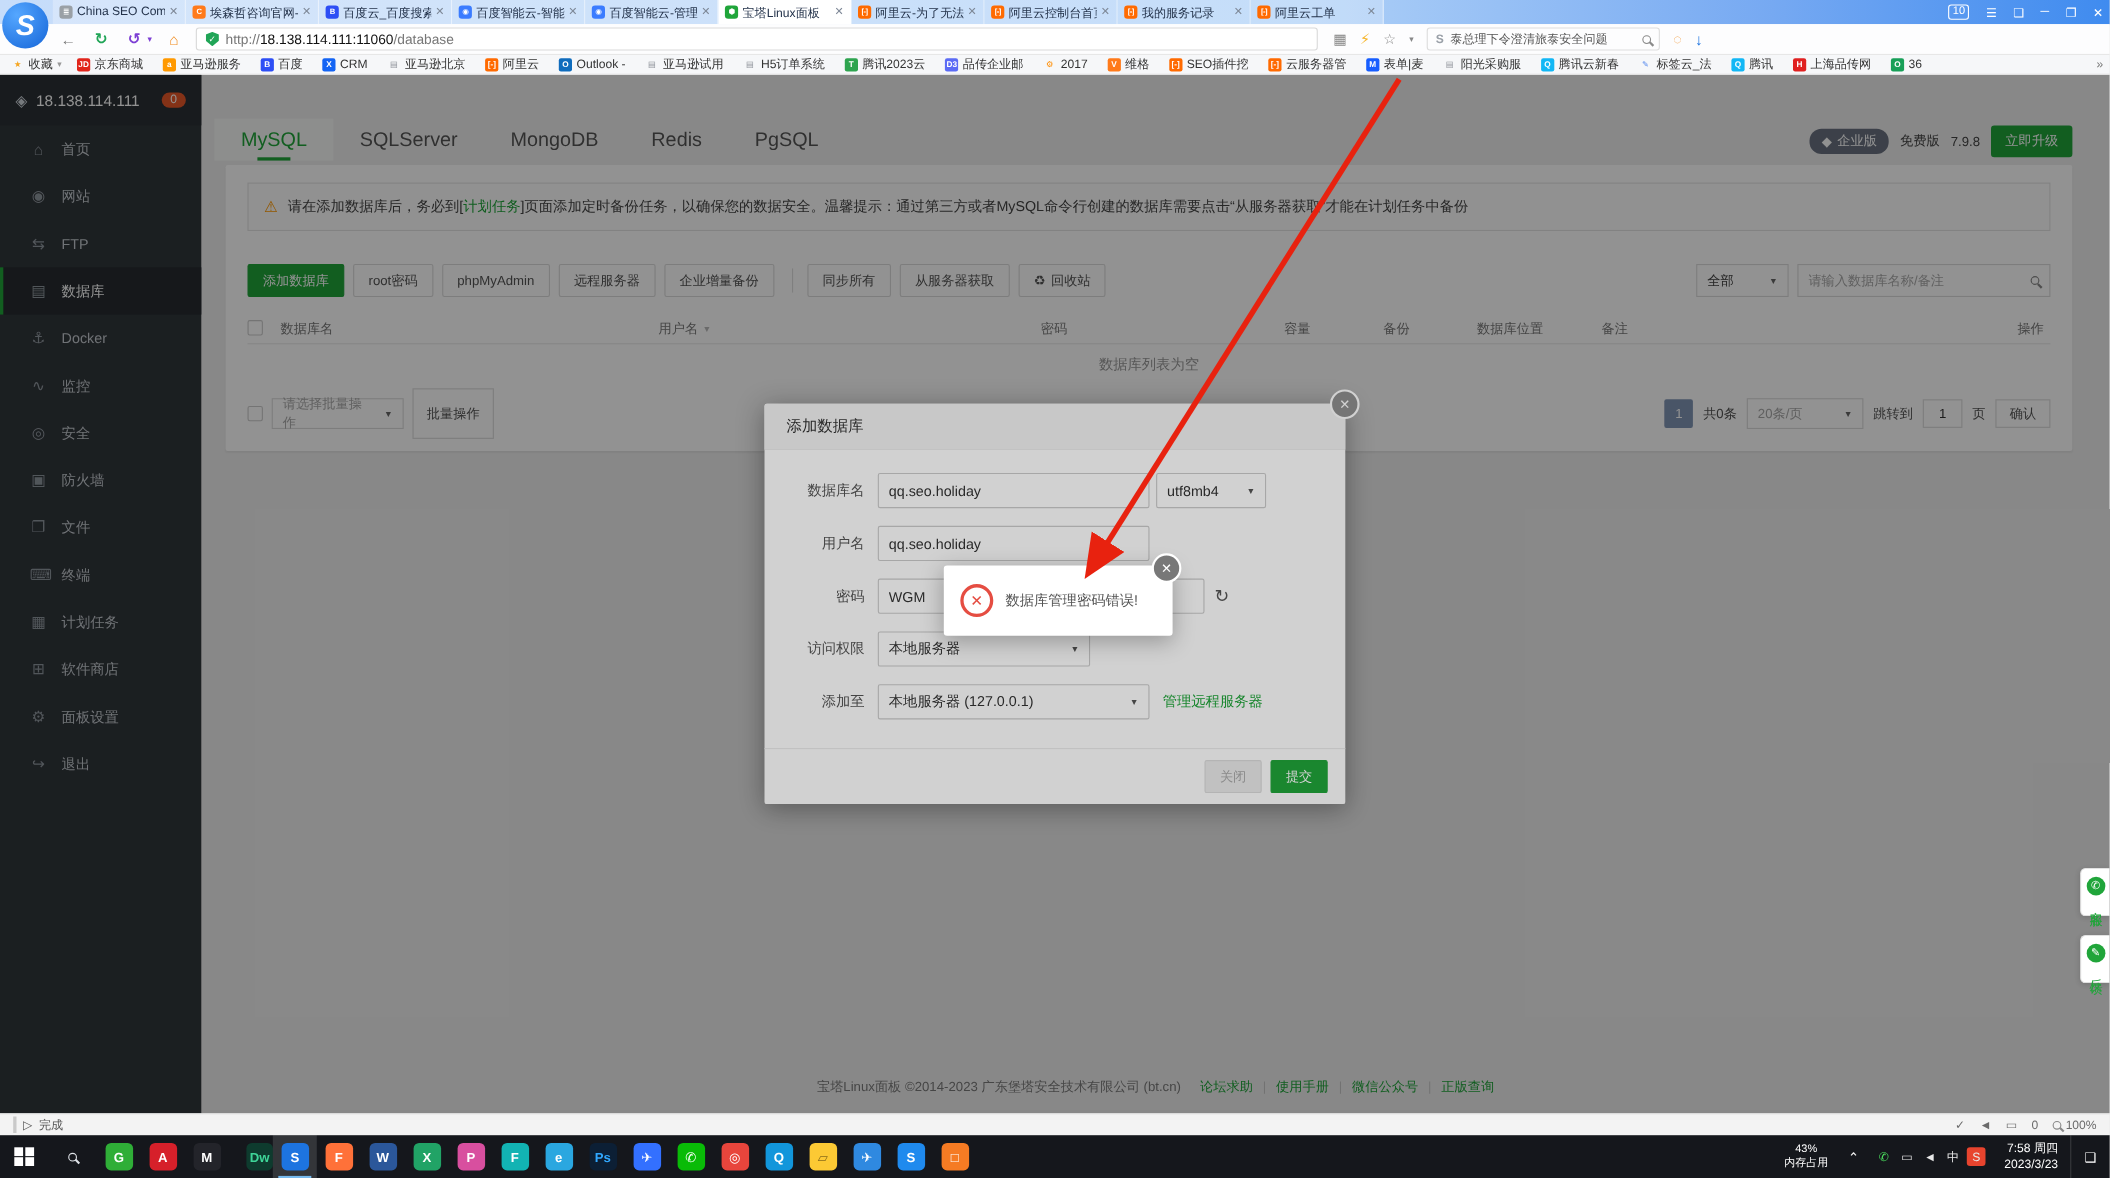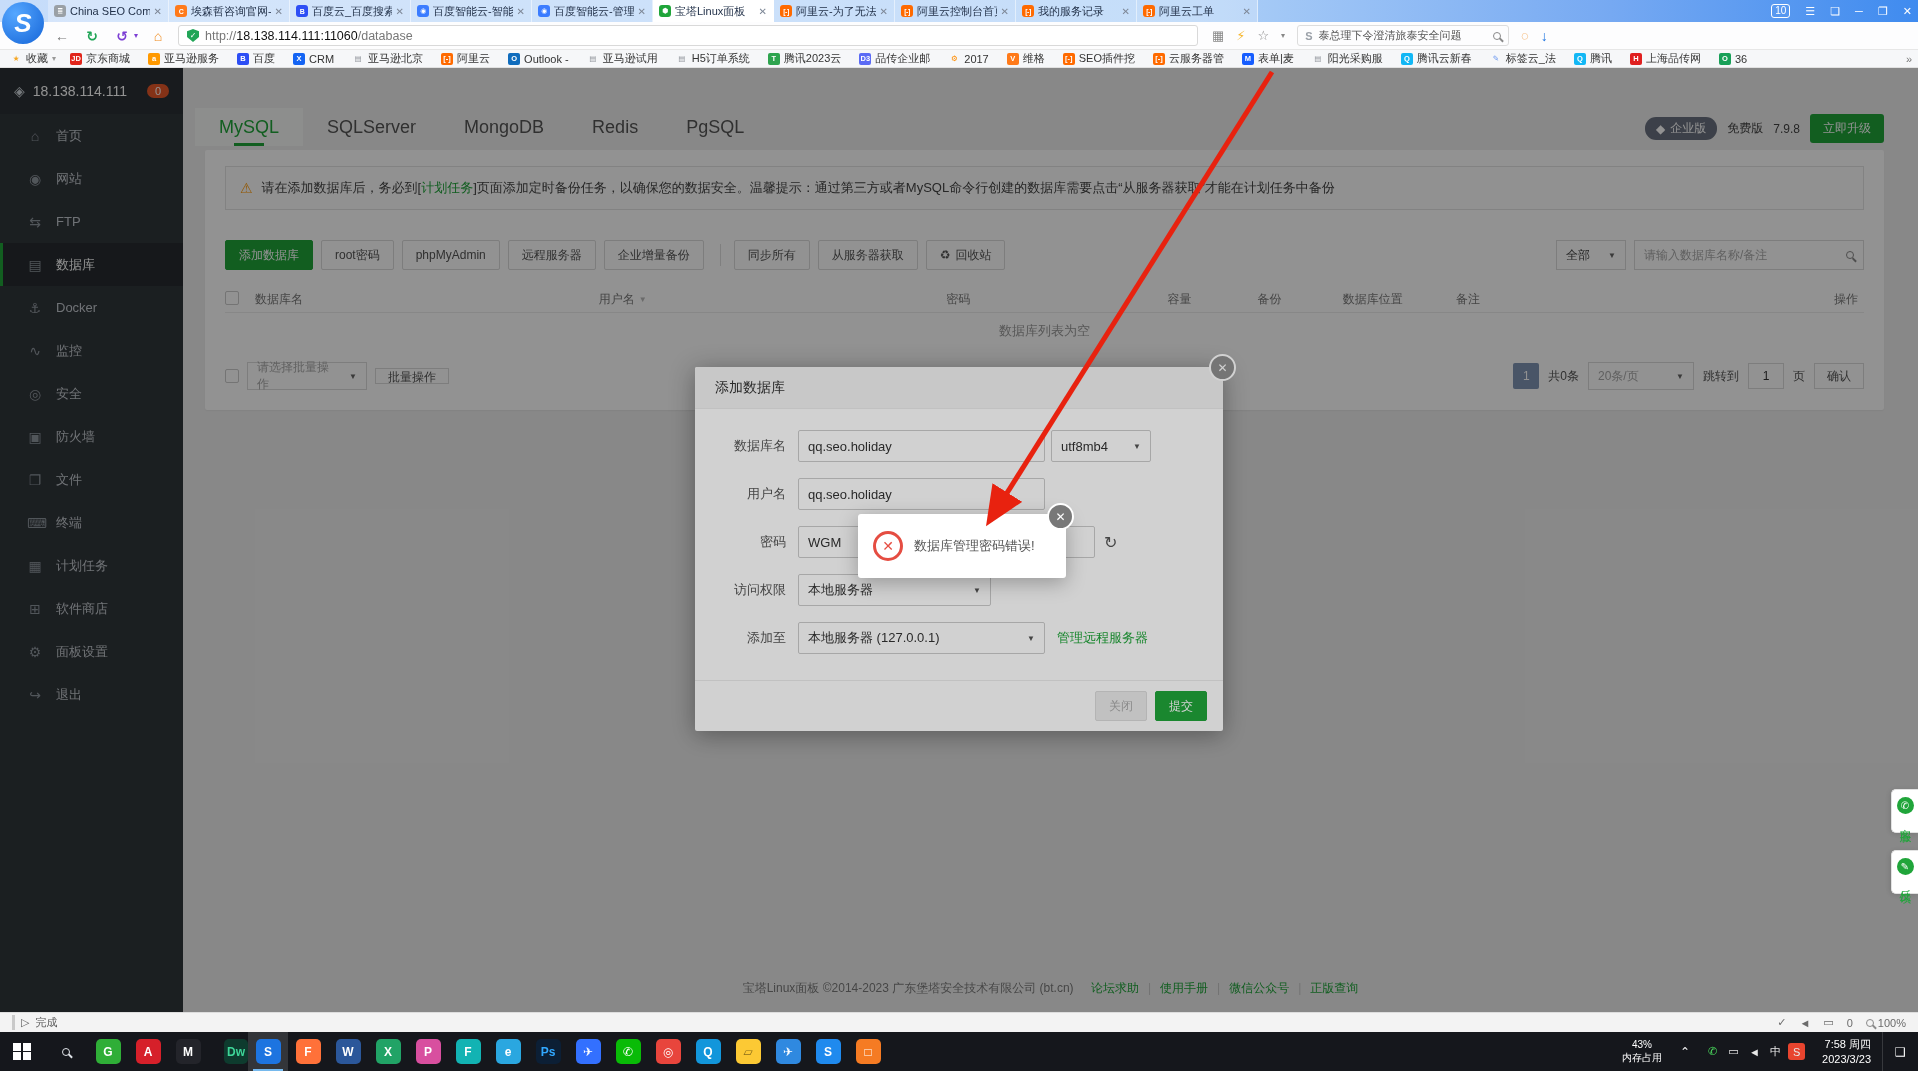--- a/index.html
+++ b/index.html
@@ -65,35 +65,35 @@
 .warn .lnk{color:#20a53a}
 .btnrow{position:absolute;left:20px;top:90px;display:flex;align-items:center}
 .btn{height:30px;padding:0 13px;border:1px solid #dcdcdc;background:#fff;color:#555;font-size:12px;margin-right:8px;border-radius:2px;display:flex;align-items:center;gap:5px;cursor:pointer}
 .btn .bic:empty{display:none}
 .btn.primary{background:#20a53a;border-color:#20a53a;color:#fff}
 .btn.sep{margin-left:22px;position:relative}
 .btn.sep::before{content:'';position:absolute;left:-15px;top:3px;bottom:3px;width:1px;background:#e0e0e0}
 .filter{position:absolute;right:20px;top:90px;display:flex;gap:8px}
 .sel{height:30px;border:1px solid #dcdcdc;background:#fff;display:flex;align-items:center;justify-content:space-between;padding:0 9px;font-size:12px;color:#444;gap:10px}
 .sel .caret{font-size:8px;color:#666}
-.f-all{width:70px}
+.f-all{width:84px}
 .search-wrap{width:230px;height:30px;border:1px solid #dcdcdc;display:flex;align-items:center;padding:0 9px;background:#fff}
 .search-wrap input{flex:1;border:none;outline:none;font-size:12px;color:#333;font-family:inherit}
 .search-wrap input::placeholder{color:#aaa}
 .thead{position:absolute;left:20px;right:20px;top:137px;height:26px;border-bottom:1px solid #ececec;font-size:12px;color:#7a7a7a}
 .cb{width:14px;height:14px;border:1px solid #ccc;border-radius:2px;background:#fff;display:inline-block}
 .thead .cb{position:absolute;left:0;top:4px}
 .th{position:absolute;top:4px;display:flex;gap:4px;align-items:center}
 .th .sort{font-size:8px;color:#bbb}
 .th:nth-child(1){left:30px}.th:nth-child(2){left:22.8%}.th:nth-child(3){left:44%}.th:nth-child(4){left:57.5%}.th:nth-child(5){left:63%}.th:nth-child(6){left:68.2%}.th:nth-child(7){left:75.1%}.th:nth-child(8){right:2px}
 .empty{position:absolute;left:0;right:0;top:172px;text-align:center;font-size:13px;color:#9a9a9a}
 .batch{position:absolute;left:20px;right:20px;top:211px;height:30px;display:flex;align-items:center;gap:8px}
 .batch .sel{height:28px;color:#aaa}
 .b-sel{width:120px}
-.batch-btn{height:16px;border:1px solid #dcdcdc;background:#fff;padding:0 12px;font-size:12px;color:#555}
+.batch-btn{height:46px;border:1px solid #dcdcdc;background:#fff;padding:0 12px;font-size:12px;color:#555}
 .pager{margin-left:auto;display:flex;align-items:center;gap:9px;font-size:12px;color:#555}
 .page-cur{width:26px;height:26px;background:#8095b5;color:#fff;display:flex;align-items:center;justify-content:center;border-radius:2px;font-size:12px}
 .p-sel{width:106px;height:26px}
 .jump-inp{width:36px;height:26px;border:1px solid #dcdcdc;text-align:center;font-size:12px;color:#333;font-family:inherit}
 .confirm-btn{height:26px;padding:0 12px;border:1px solid #dcdcdc;background:#fff;color:#555;font-size:12px}
 .pfooter{position:absolute;left:0;right:0;top:912px;text-align:center;font-size:12px;color:#7b7b7b}
 .pfooter .links{display:inline-flex;margin-left:14px}
 .flink{color:#20a53a;text-decoration:none}
 .flink:not(:last-child)::after{content:'|';margin:0 9px;color:#c9c9c9}
 

